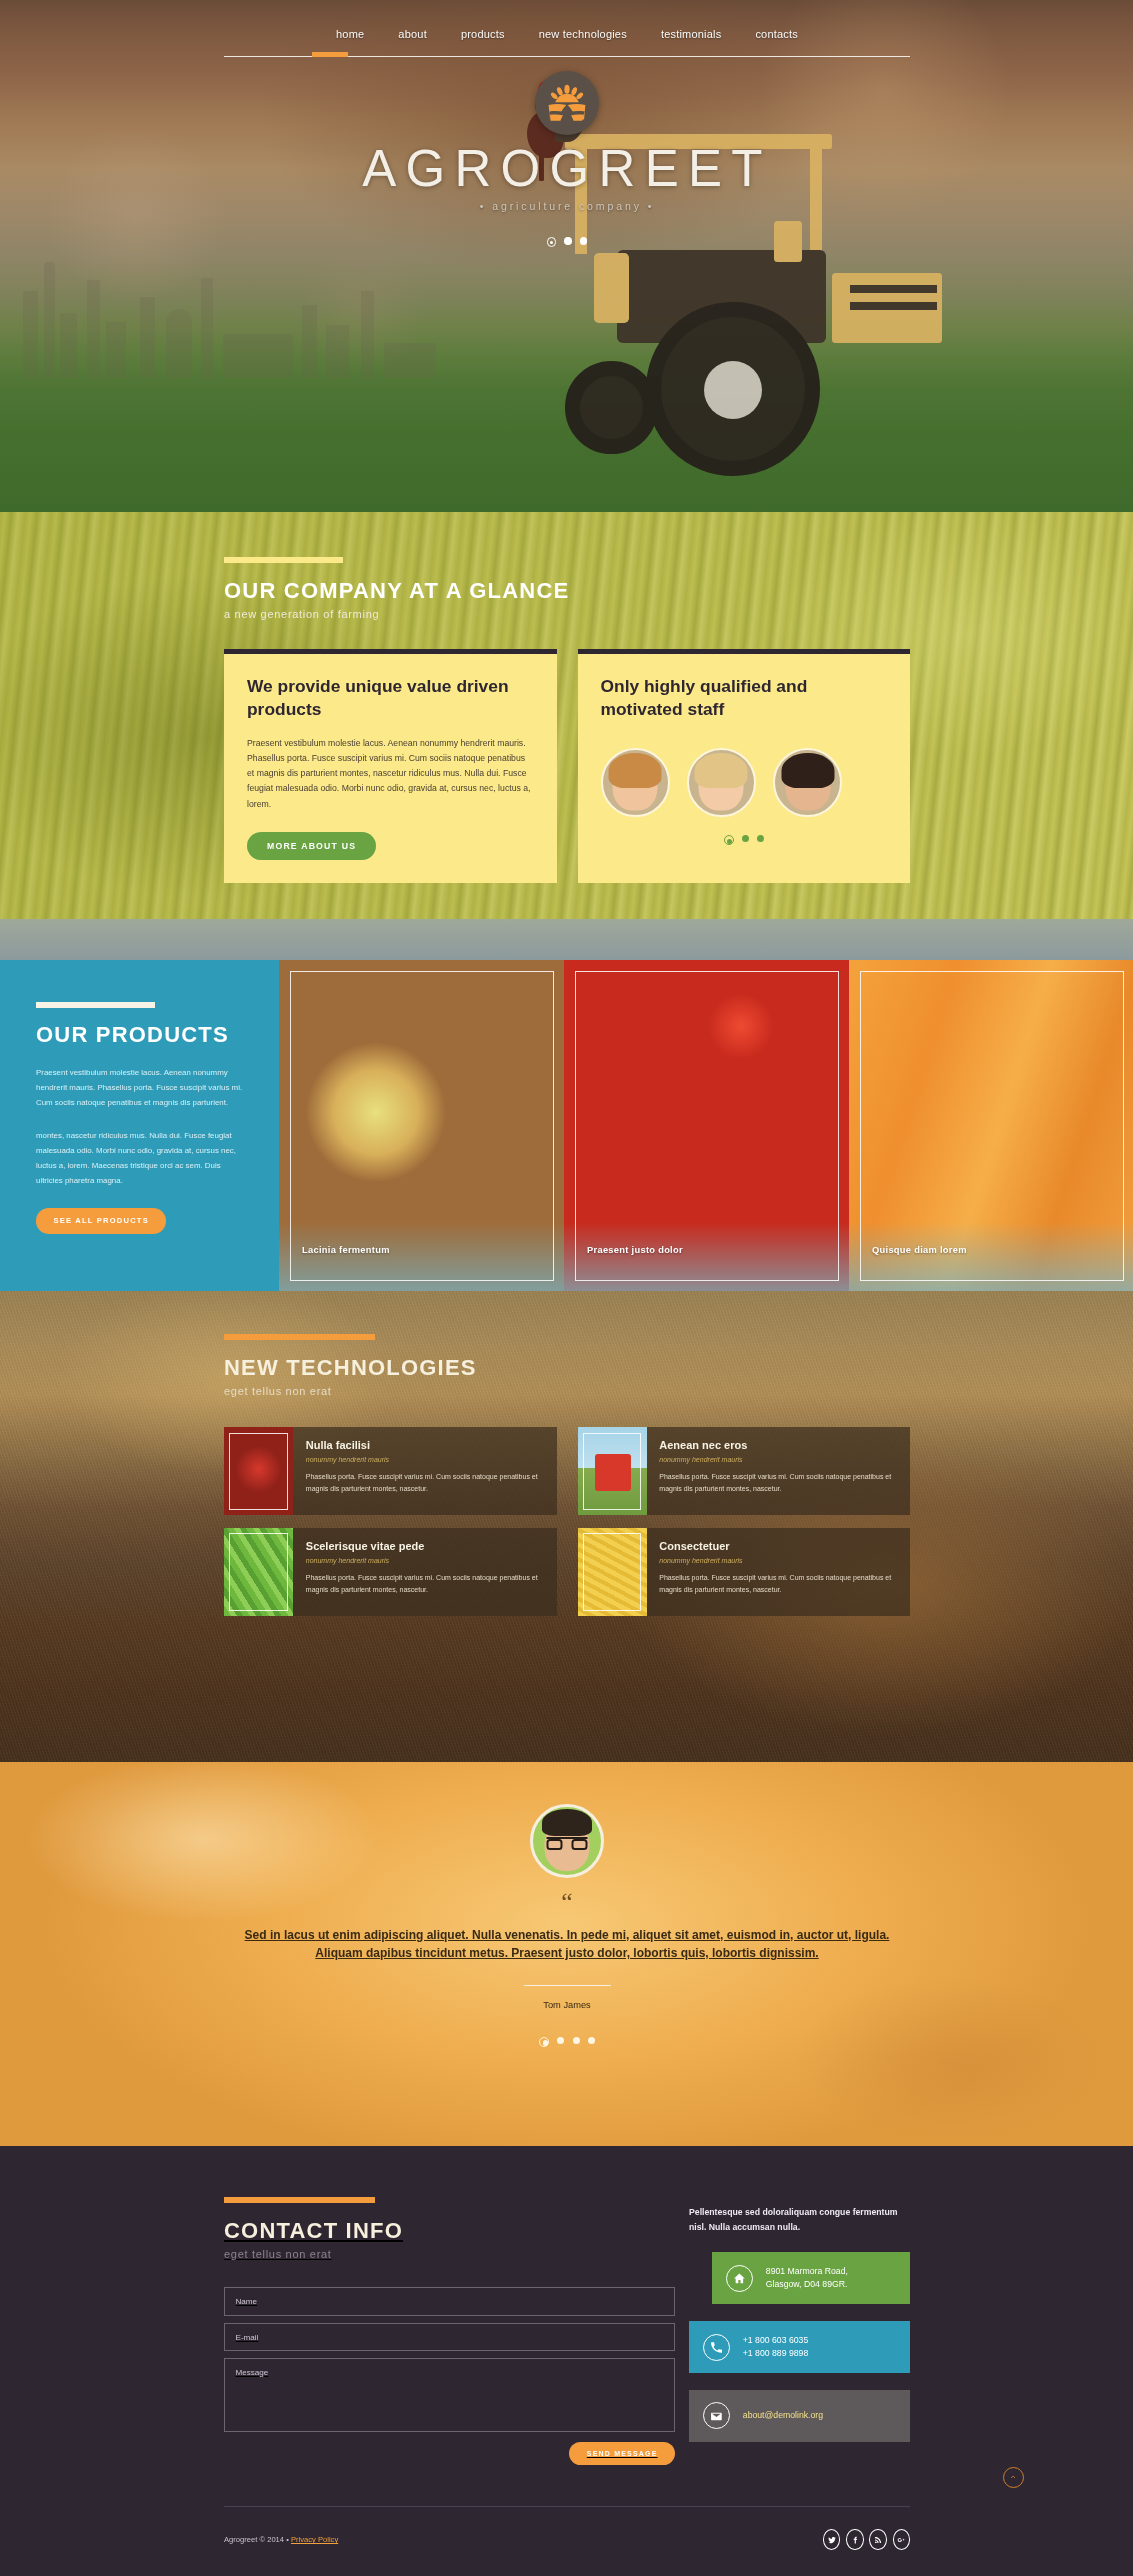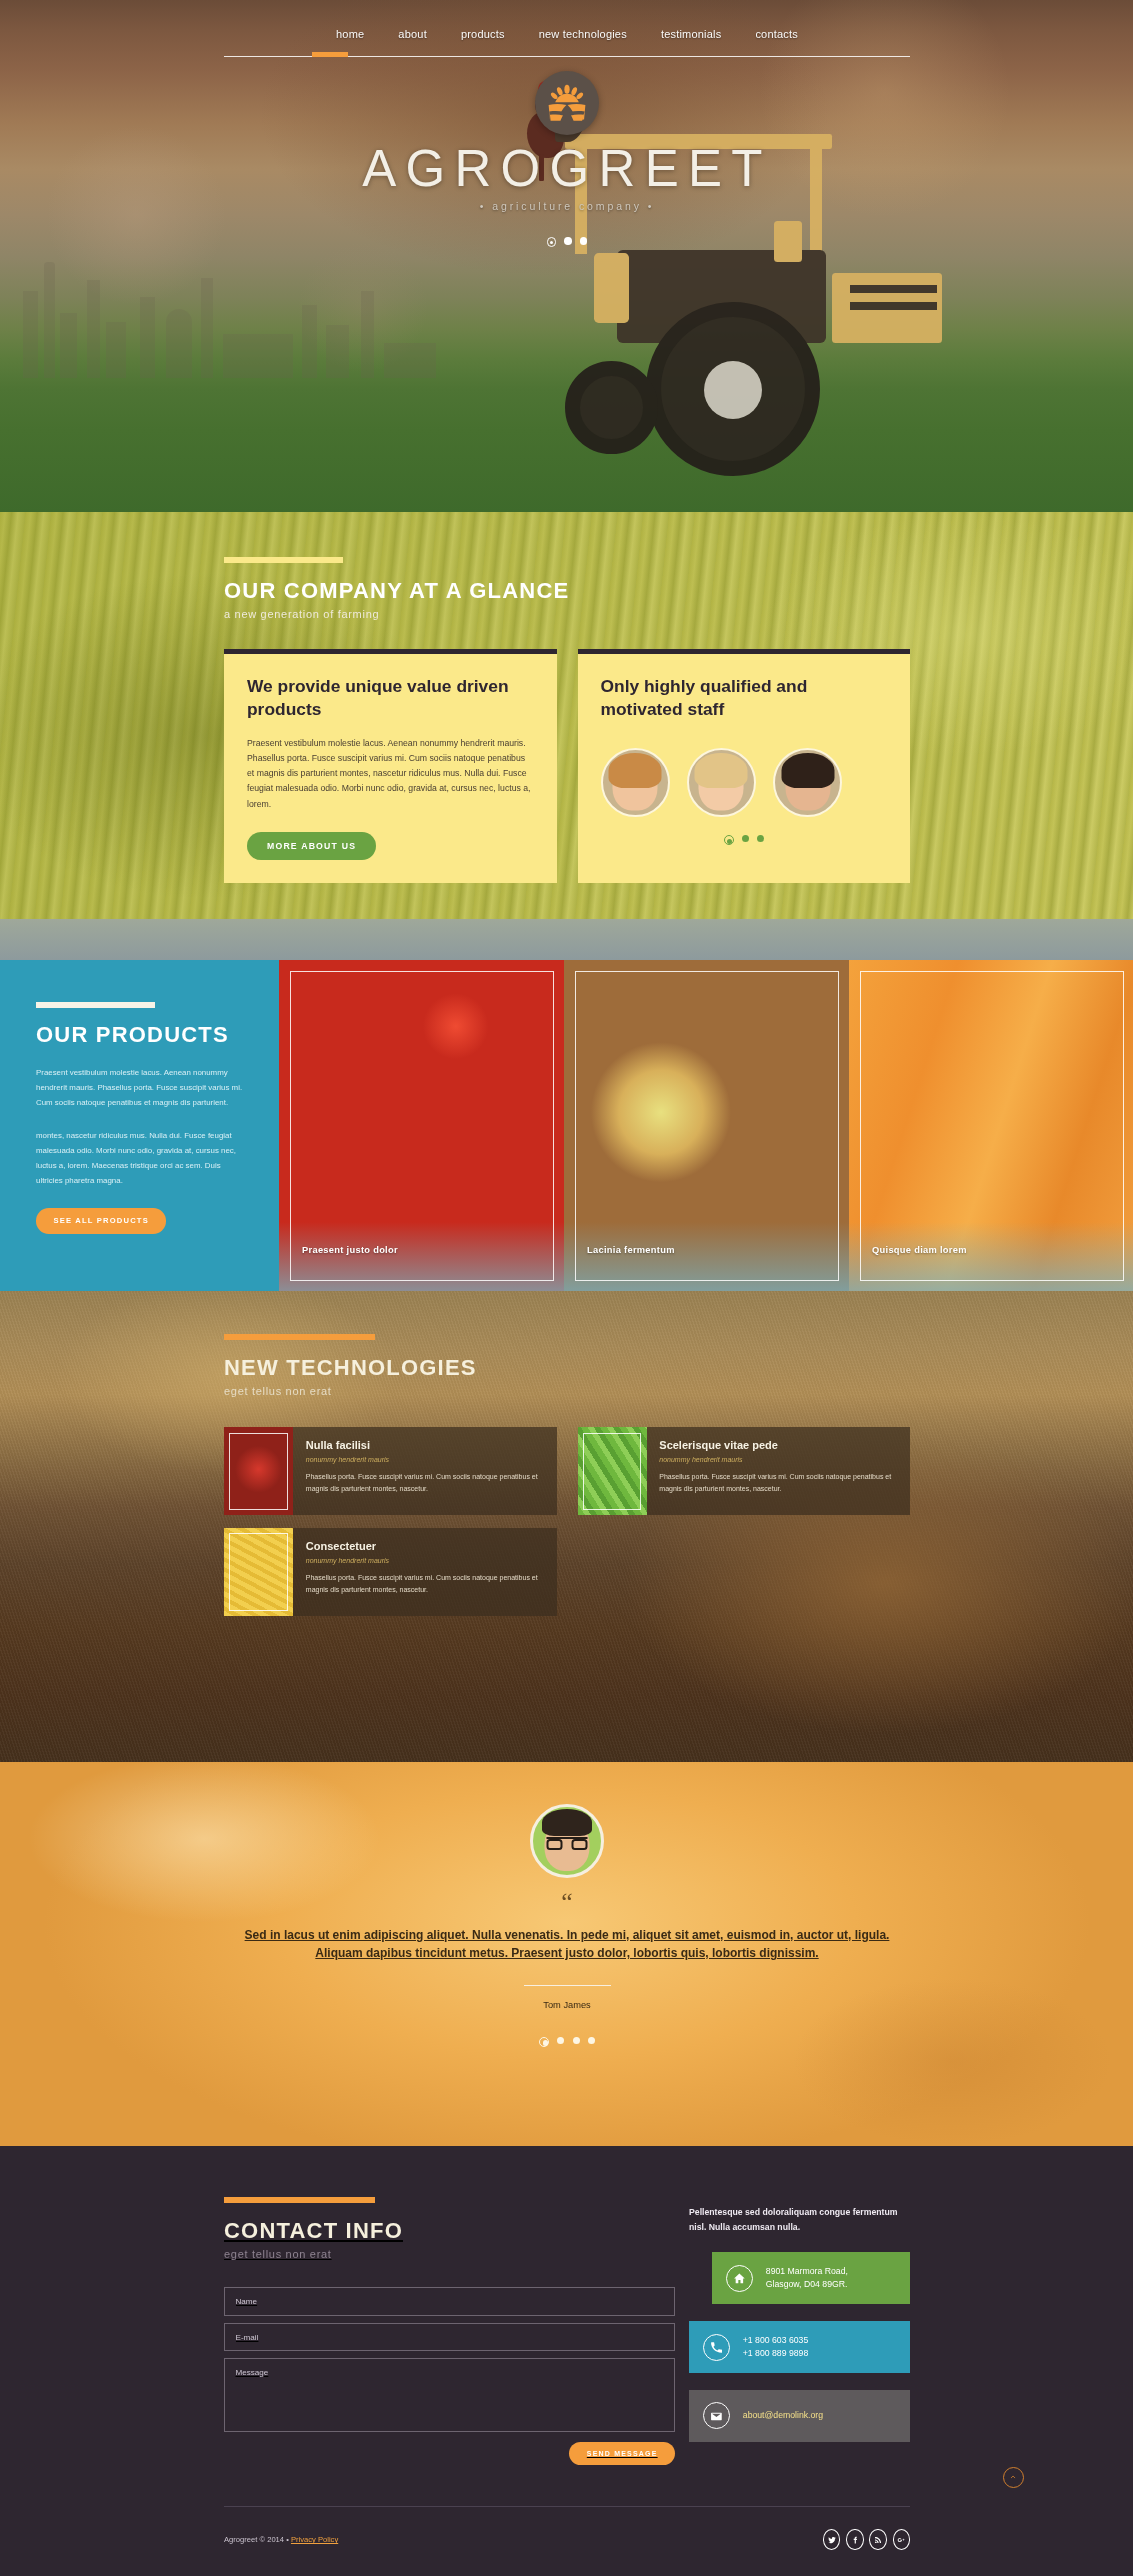--- a/index.html
+++ b/index.html
@@ -370,30 +370,30 @@
   <section class="products">
     <div class="prod-left">
       <div class="bar-white"></div>
       <h2>OUR PRODUCTS</h2>
       <p>Praesent vestibulum molestie lacus. Aenean nonummy hendrerit mauris. Phasellus porta. Fusce suscipit varius mi. Cum sociis natoque penatibus et magnis dis parturient.</p>
       <p>montes, nascetur ridiculus mus. Nulla dui. Fusce feugiat malesuada odio. Morbi nunc odio, gravida at, cursus nec, luctus a, lorem. Maecenas tristique orci ac sem. Duis ultricies pharetra magna.</p>
       <button class="btn-orange">SEE ALL PRODUCTS</button>
     </div>
     <div class="prod-tiles">
       <div class="ptile">
+        <div class="img apple-bg"></div>
+        <div class="haze"></div>
+        <div class="frame"></div>
+        <div class="cap">Lacinia fermentum</div>
+      </div>
+      <div class="ptile">
         <div class="img tom-bg"></div>
         <div class="haze"></div>
         <div class="frame"></div>
         <div class="cap">Praesent justo dolor</div>
-      </div>
-      <div class="ptile">
-        <div class="img apple-bg"></div>
-        <div class="haze"></div>
-        <div class="frame"></div>
-        <div class="cap">Lacinia fermentum</div>
       </div>
       <div class="ptile">
         <div class="img carrot-bg"></div>
         <div class="haze"></div>
         <div class="frame"></div>
         <div class="cap">Quisque diam lorem</div>
       </div>
     </div>
   </section>
 
@@ -403,20 +403,30 @@
       <h2 class="sec-title">NEW TECHNOLOGIES</h2>
       <div class="sec-sub">eget tellus non erat</div>
 
       <div class="tech-grid">
         <div class="tcard">
           <div class="timg tb-apple">
               <div class="tf"></div>
             </div>
           <div class="tbody">
             <h4>Nulla facilisi</h4>
+            <div class="tsub">nonummy hendrerit mauris</div>
+            <p>Phasellus porta. Fusce suscipit varius mi. Cum sociis natoque penatibus et magnis dis parturient montes, nascetur.</p>
+          </div>
+        </div>
+        <div class="tcard">
+          <div class="timg tb-tractor">
+              <div class="tf"></div>
+            </div>
+          <div class="tbody">
+            <h4>Aenean nec eros</h4>
             <div class="tsub">nonummy hendrerit mauris</div>
             <p>Phasellus porta. Fusce suscipit varius mi. Cum sociis natoque penatibus et magnis dis parturient montes, nascetur.</p>
           </div>
         </div>
         <div class="tcard">
           <div class="timg tb-beans">
               <div class="tf"></div>
             </div>
           <div class="tbody">
             <h4>Scelerisque vitae pede</h4>

